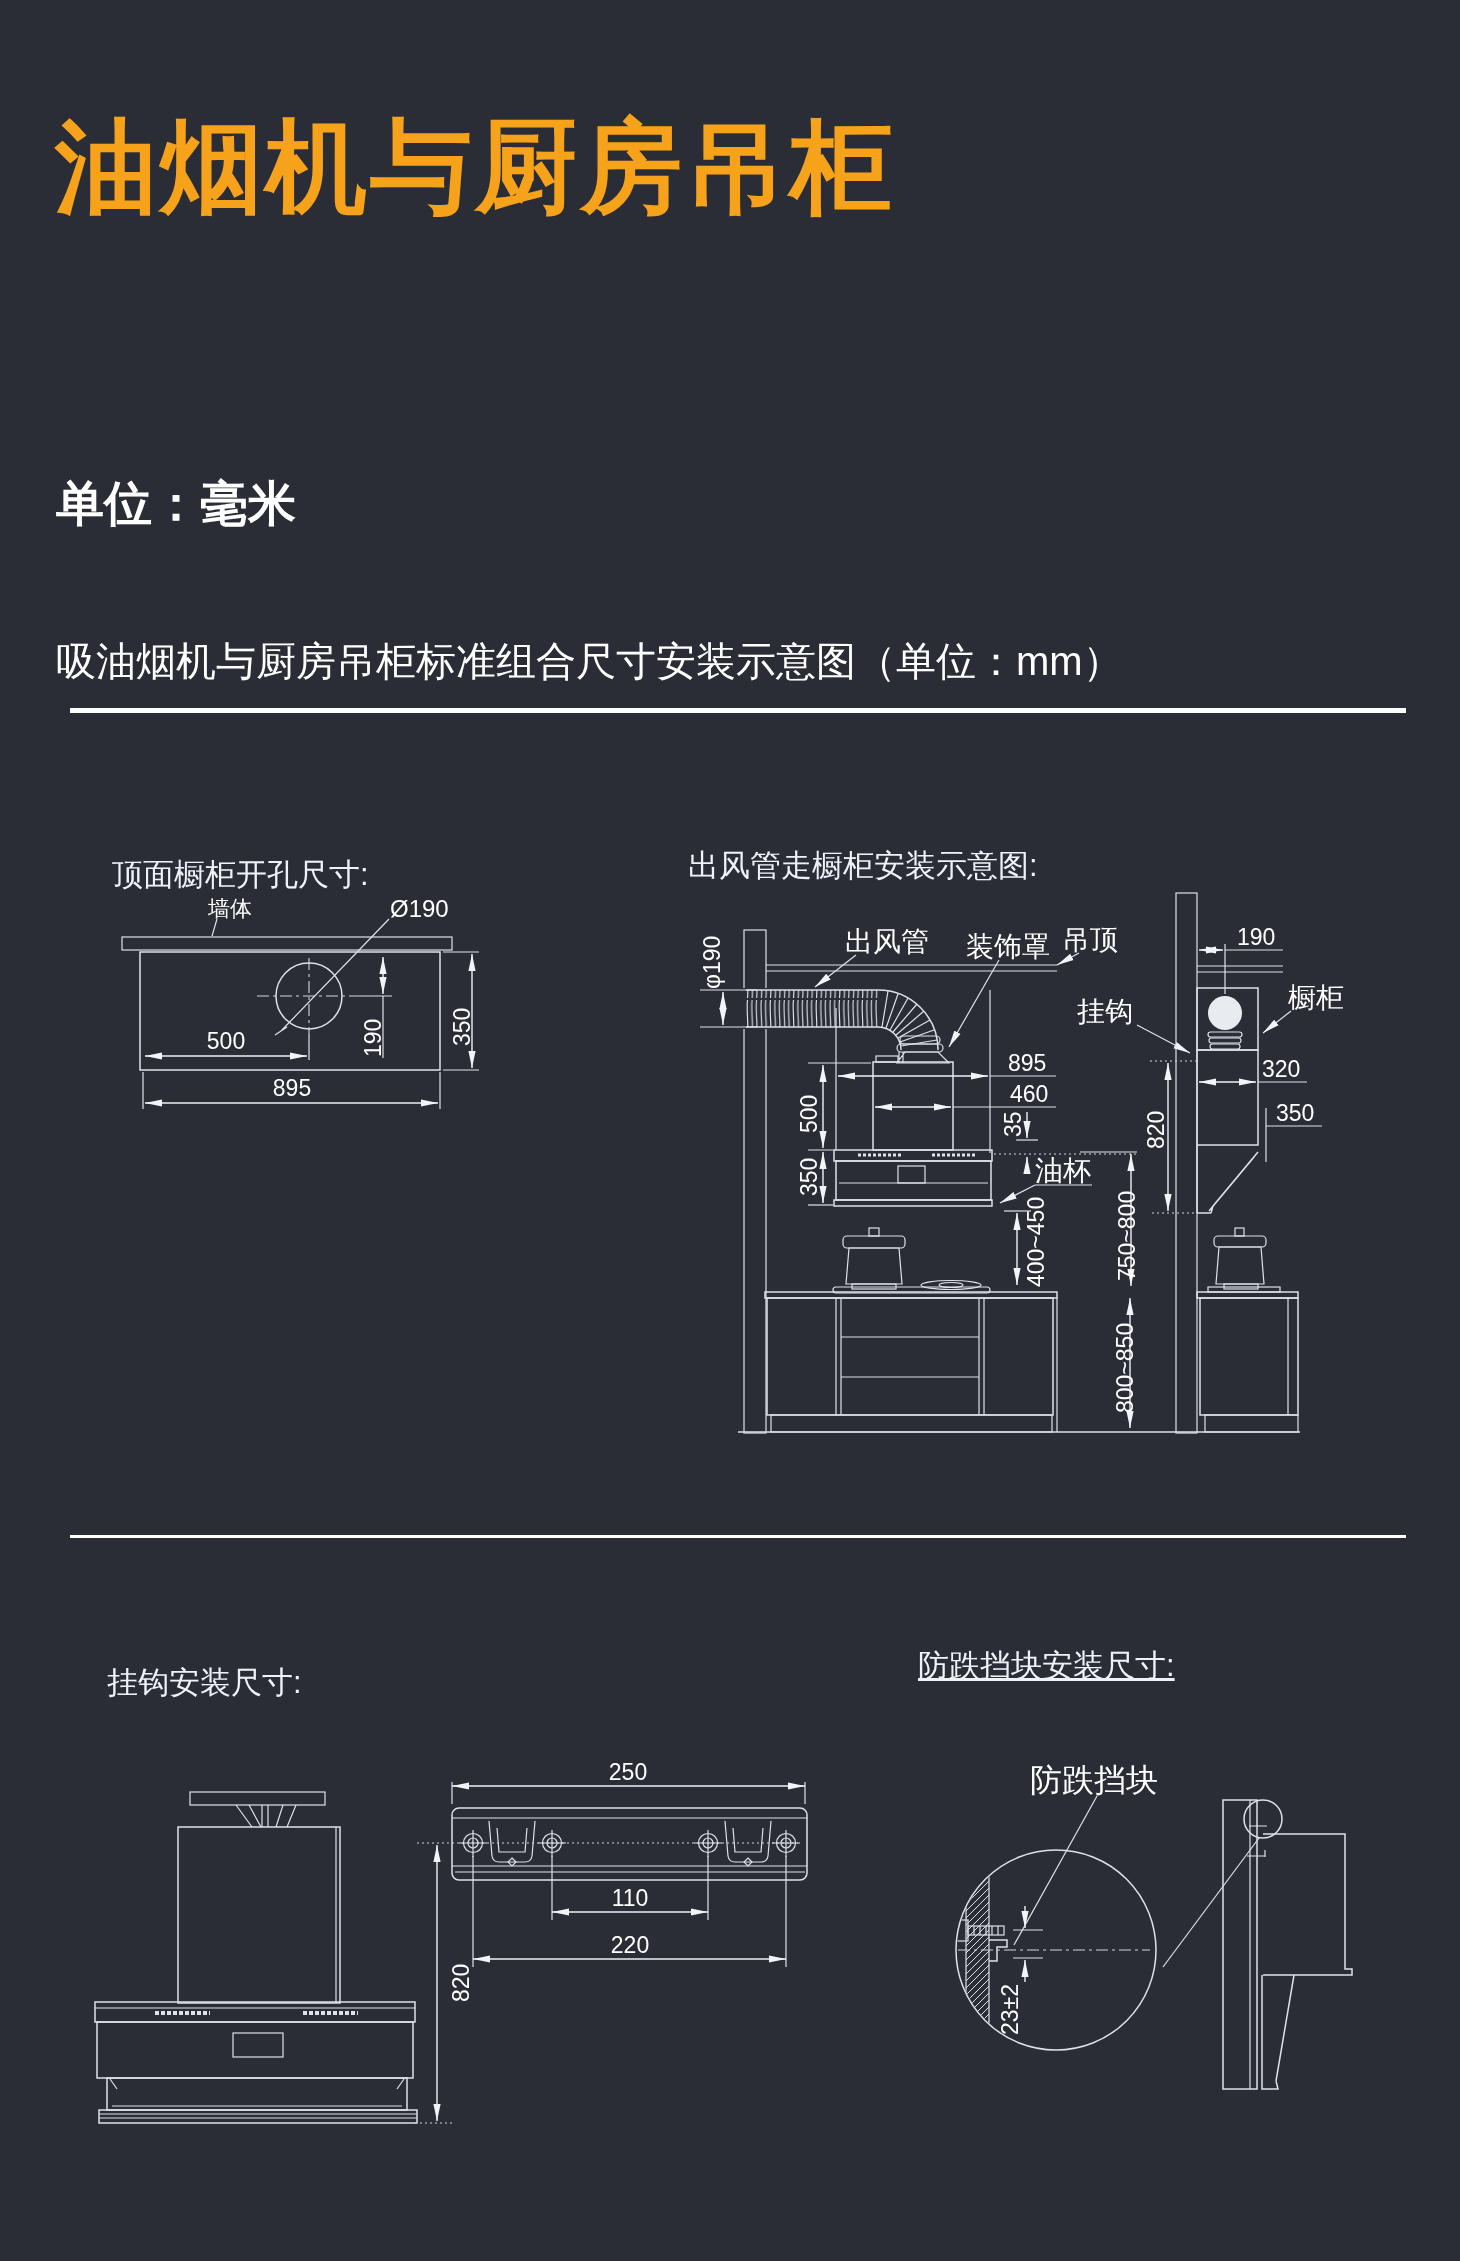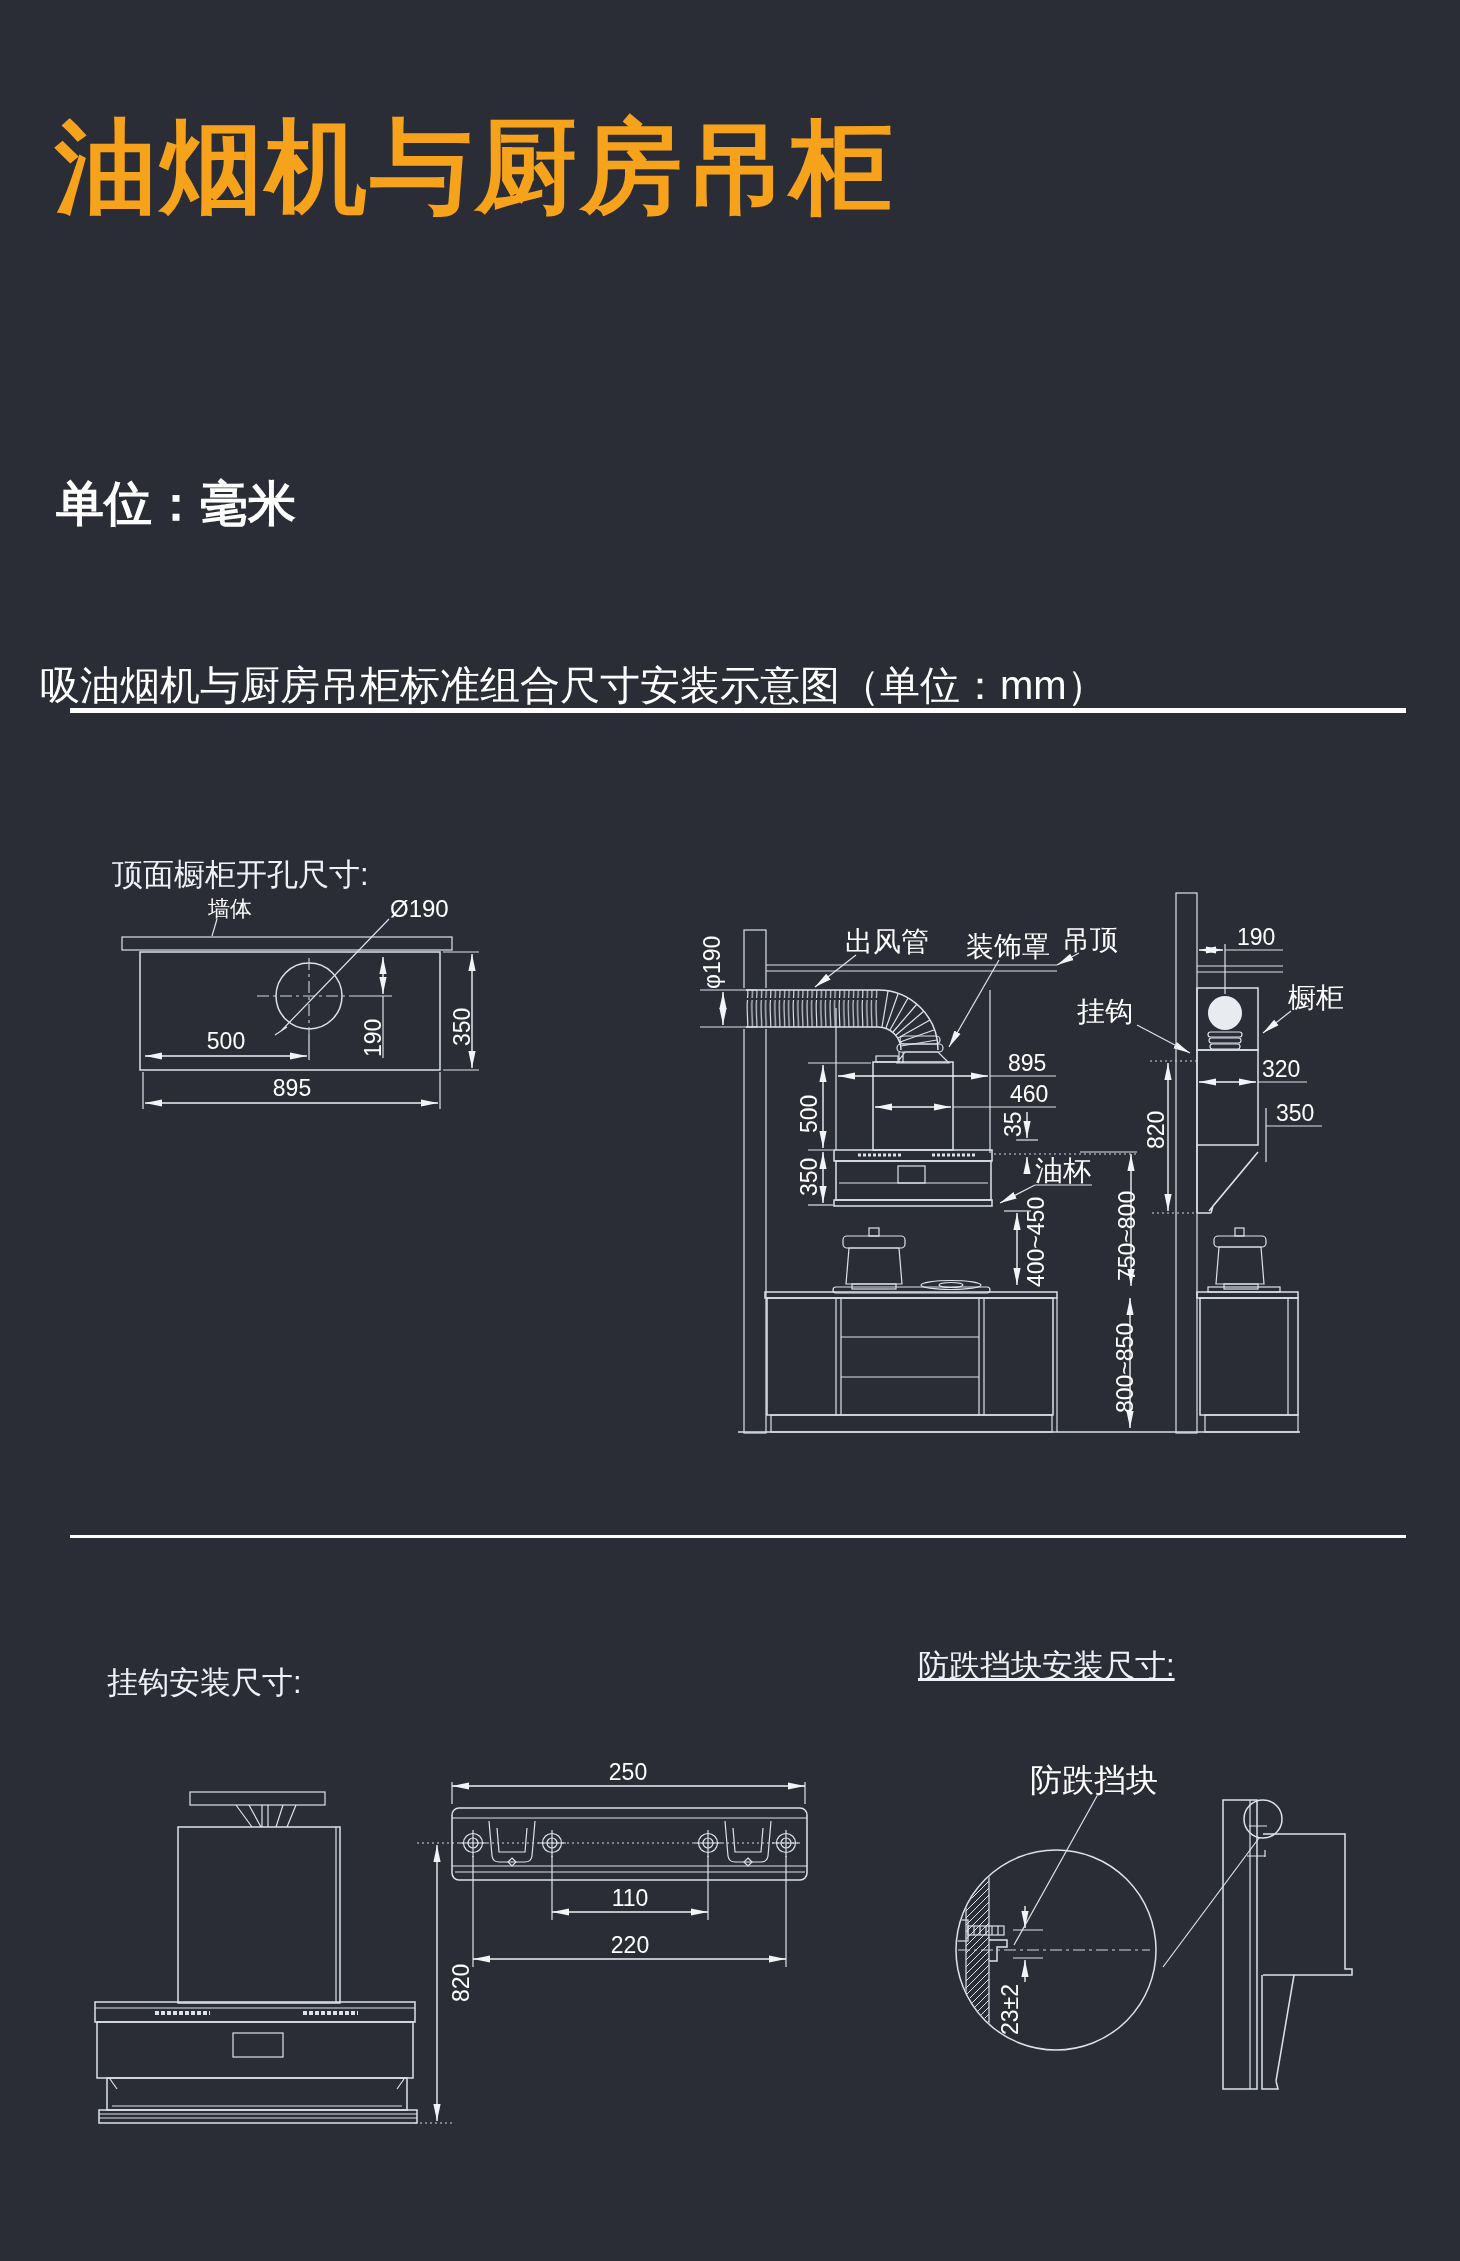--- a/index.html
+++ b/index.html
@@ -279,21 +279,22 @@
       <path class="s" d="M1263,1834 H1345 V1969 H1352 V1975 H1263"></path>
       <path class="s" d="M1294,1975 L1276,2081 M1262,1975 V2089 H1278 L1276,2081"></path>
       <path class="s2" d="M1259,1838 L1163,1967"></path>
       <text class="lb lbb" x="1030" y="1791">防跌挡块</text>
       <text class="dt" transform="translate(1018,2035) rotate(-90)">23±2</text>
     </g>
   </svg>
 
   <div class="abs h-title" style="left:55px;top:100px;">油烟机与厨房吊柜</div>
   <div class="abs h-unit" style="left:56px;top:472px;">单位：毫米</div>
-  <div class="abs h-combo" style="left:40px;top:634px;margin-top:24px;">吸油烟机与厨房吊柜标准组合尺寸安装示意图（单位：mm）</div>
+  <div class="abs h-combo" style="left:56px;top:634px;">吸油烟机与厨房吊柜标准组合尺寸安装示意图（单位：mm）</div>
   <div class="abs rule" style="left:70px;top:708px;width:1336px;height:5px;"></div>
 
   <div class="abs sec-title" style="left:112px;top:854px;">顶面橱柜开孔尺寸:</div>
+  <div class="abs sec-title" style="left:688px;top:845px;">出风管走橱柜安装示意图:</div>
   <div class="abs rule" style="left:70px;top:1535px;width:1336px;height:3px;"></div>
   <div class="abs sec-title" style="left:107px;top:1662px;">挂钩安装尺寸:</div>
   <div class="abs sec-title" style="left:918px;top:1645px;text-decoration:underline;">防跌挡块安装尺寸:</div>
 
 </div>
 
 </body></html>

